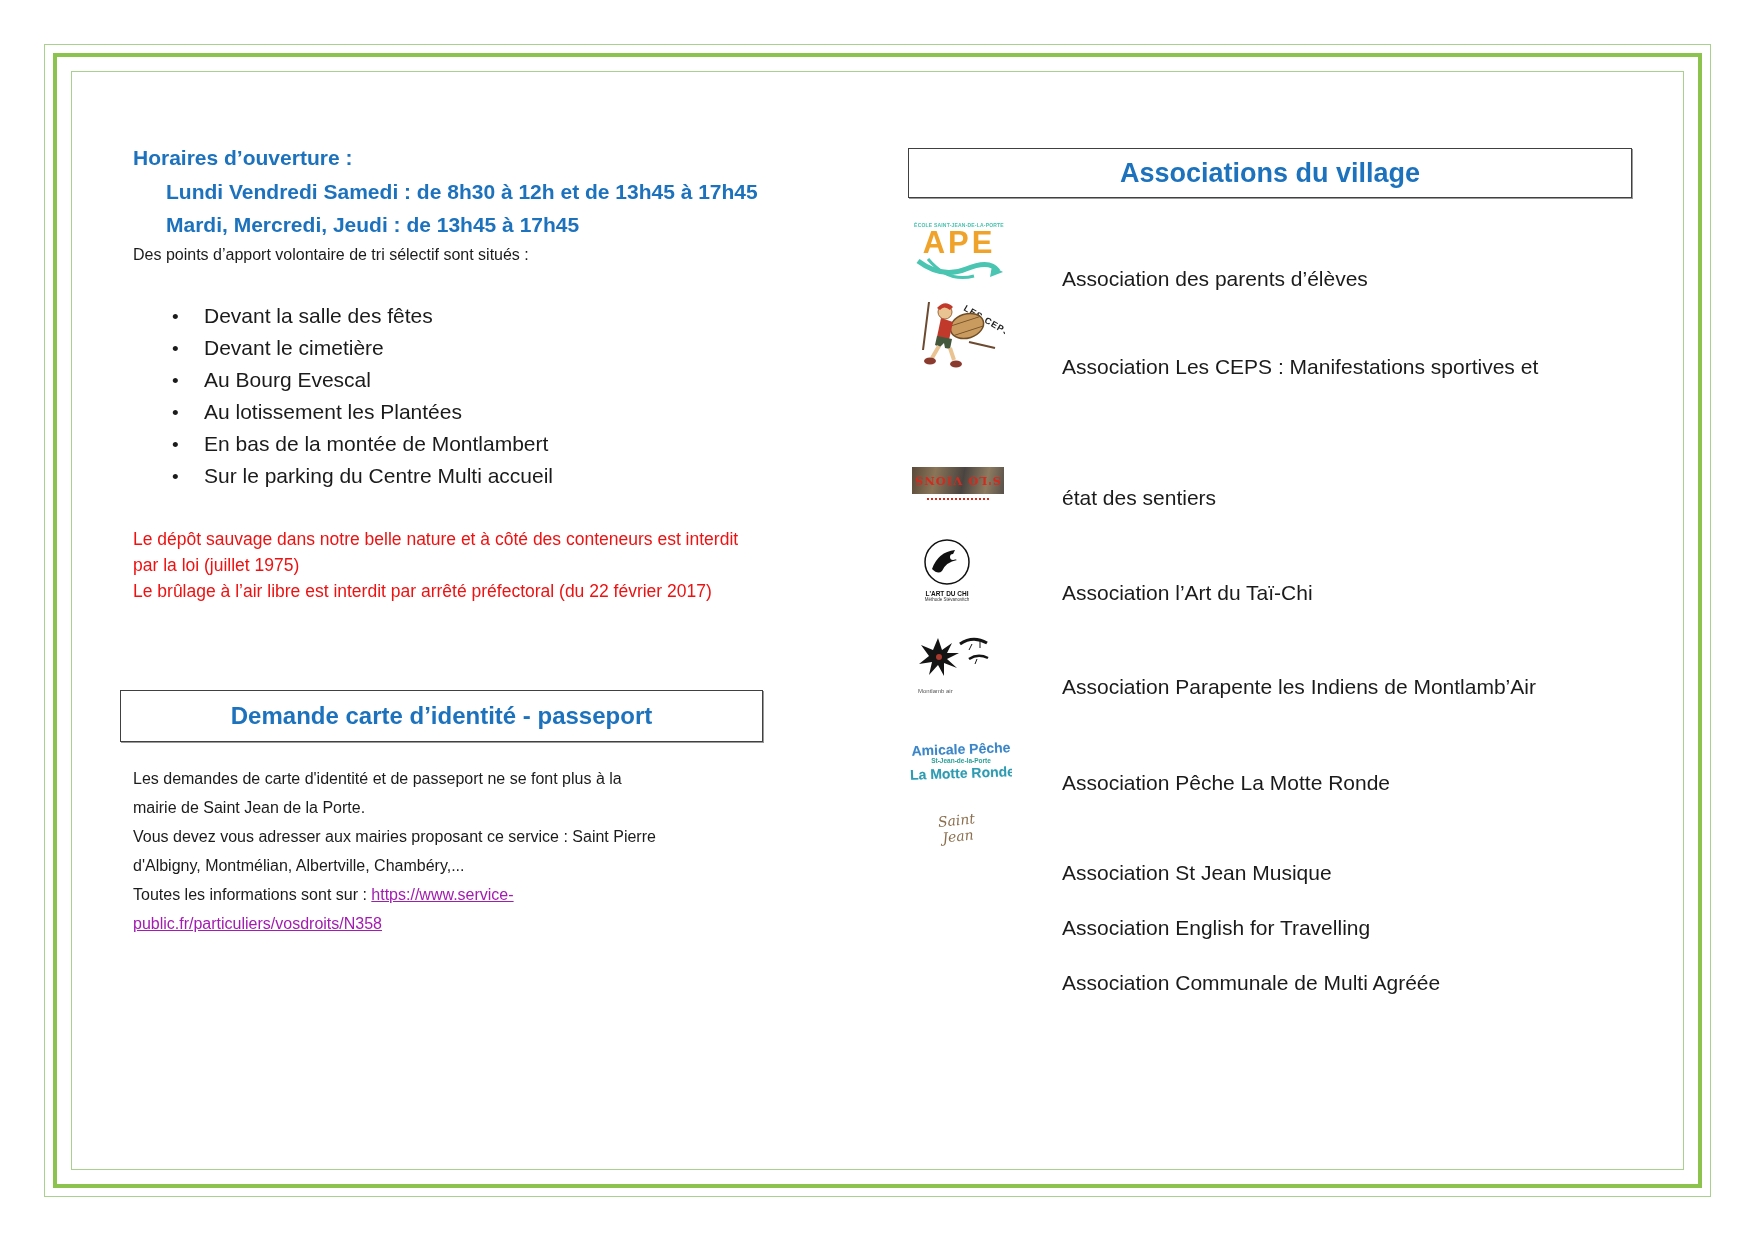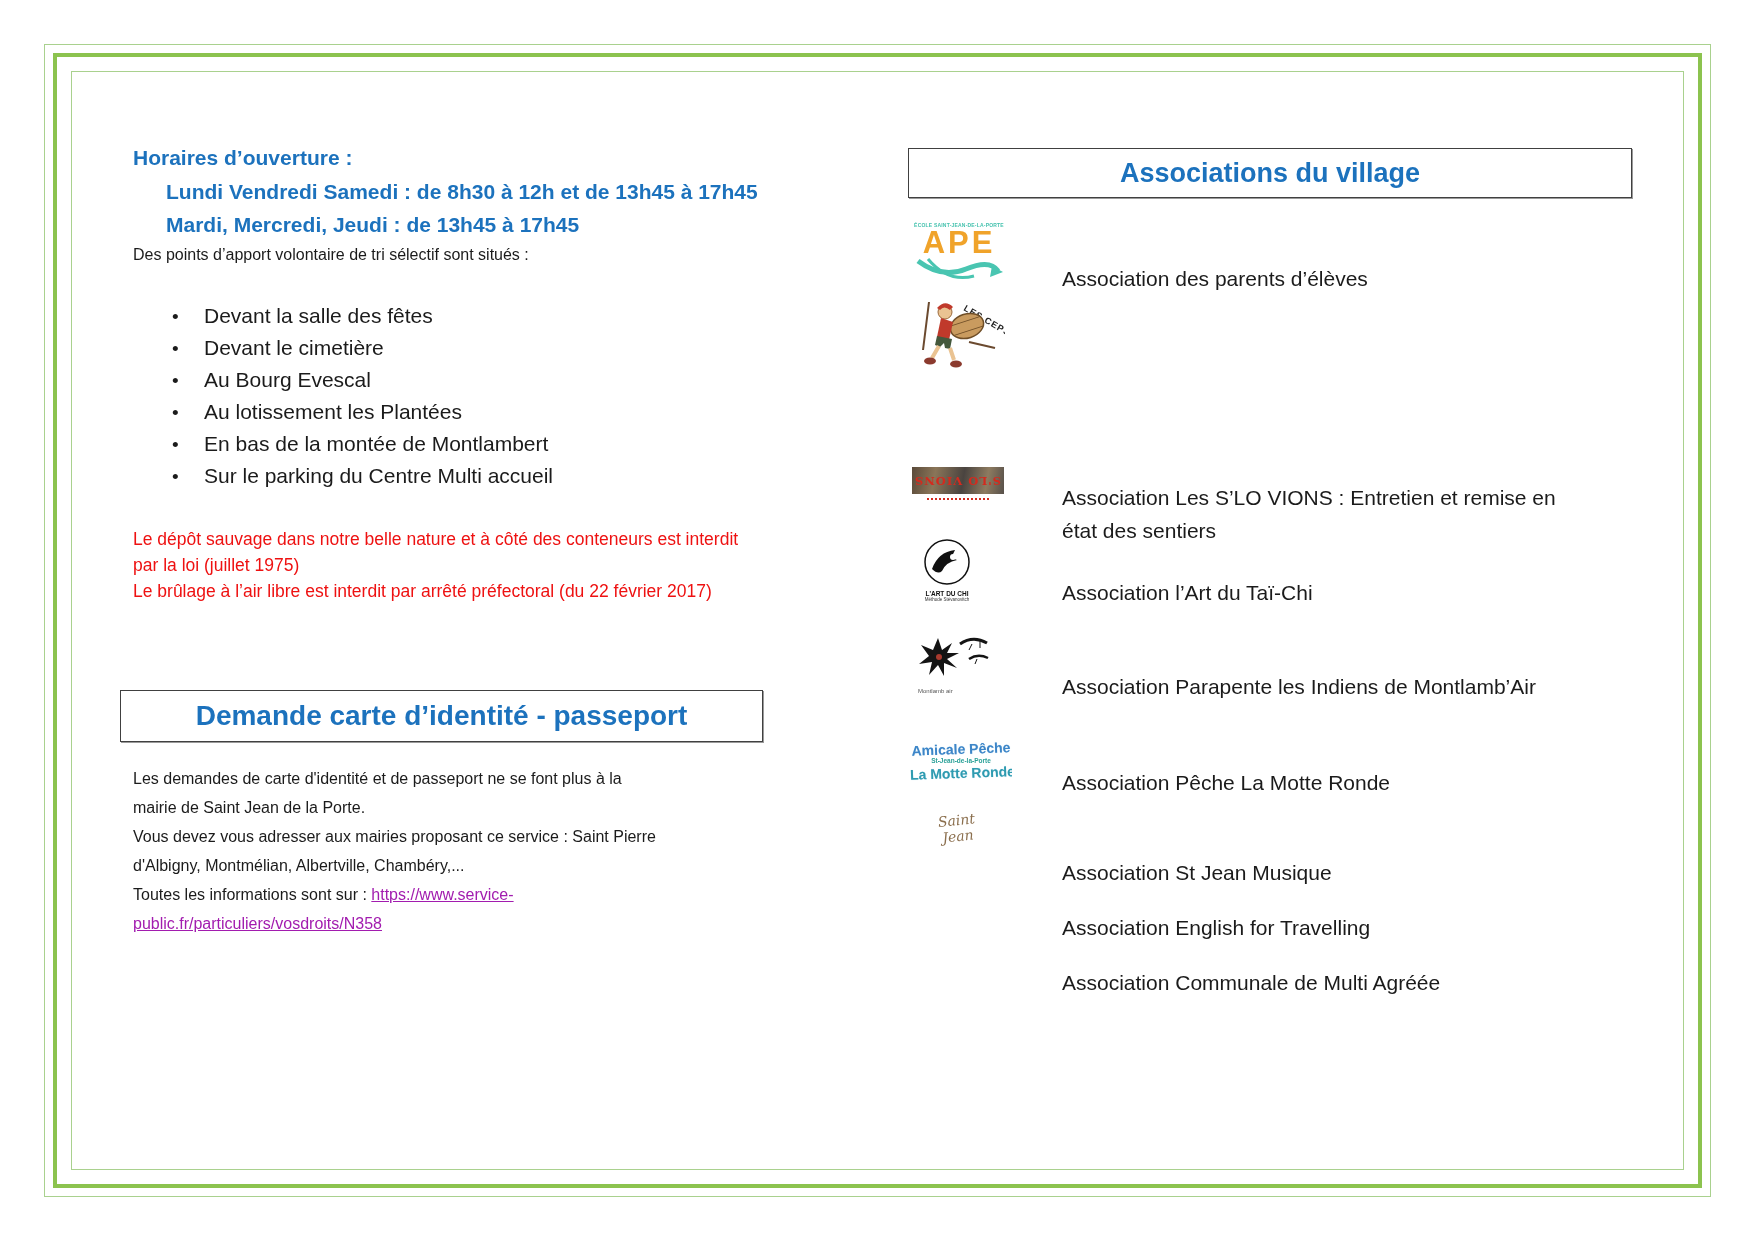--- a/index.html
+++ b/index.html
@@ -26,21 +26,21 @@
 
   .bullet-row{left:172px;font-size:21px;color:#1b1b1b;}
   .bullet-dot{display:inline-block;width:32px;font-size:19px;}
   .b0{top:304px;} .b1{top:336px;} .b2{top:368px;} .b3{top:400px;} .b4{top:432px;} .b5{top:464px;}
 
   .warn{left:133px;font-size:17.5px;color:#ee1111;}
   .w0{top:529px;} .w1{top:555px;} .w2{top:581px;}
 
   .id-box{left:120px;top:690px;width:641px;height:50px;border:1.5px solid #404040;
           box-shadow:1px 1px 0 #9a9a9a;}
-  .id-box-title{width:100%;text-align:center;line-height:50px;font-size:28px;
+  .id-box-title{width:100%;text-align:center;line-height:50px;font-size:24px;
                 color:#1c72bd;font-weight:bold;}
 
   .pp-line{left:133px;font-size:16px;color:#1b1b1b;}
   .p0{top:770px;} .p1{top:799px;} .p2{top:828px;} .p3{top:857px;} .p4{top:886px;} .p5{top:915px;}
   a.doc-link{color:#a21caf;text-decoration:underline;cursor:pointer;}
 
   
   .assoc-box{left:908px;top:148px;width:722px;height:48px;border:1.5px solid #404040;
              box-shadow:1px 1px 0 #9a9a9a;}
   .assoc-box-title{width:100%;text-align:center;line-height:48px;font-size:27px;
@@ -184,23 +184,23 @@
   <div class="peche-l3">La Motte Ronde</div>
 </div>
 
 <div class="abs logo logo-stjean">
   <div class="stjean-l">Saint</div>
   <div class="stjean-l">Jean</div>
 </div>
 
 <div class="abs nowrap assoc-label r0">Association des parents d’élèves</div>
 <div class="abs assoc-label r1">
+  <div class="nowrap">Association Les CEPS : Manifestations sportives et</div>
 </div>
 <div class="abs assoc-label r2">
-  <div class="nowrap">Association Les S’LO VIONS : Entretien et remise en</div>
   <div class="nowrap">état des sentiers</div>
 </div>
 <div class="abs nowrap assoc-label r3">Association l’Art du Taï-Chi</div>
 <div class="abs nowrap assoc-label r4">Association Parapente les Indiens de Montlamb’Air</div>
 <div class="abs nowrap assoc-label r5">Association Pêche La Motte Ronde</div>
 <div class="abs nowrap assoc-label r6">Association St Jean Musique</div>
 <div class="abs nowrap assoc-label r7">Association English for Travelling</div>
 <div class="abs nowrap assoc-label r8">Association Communale de Multi Agréée</div>
 
 </body></html>

